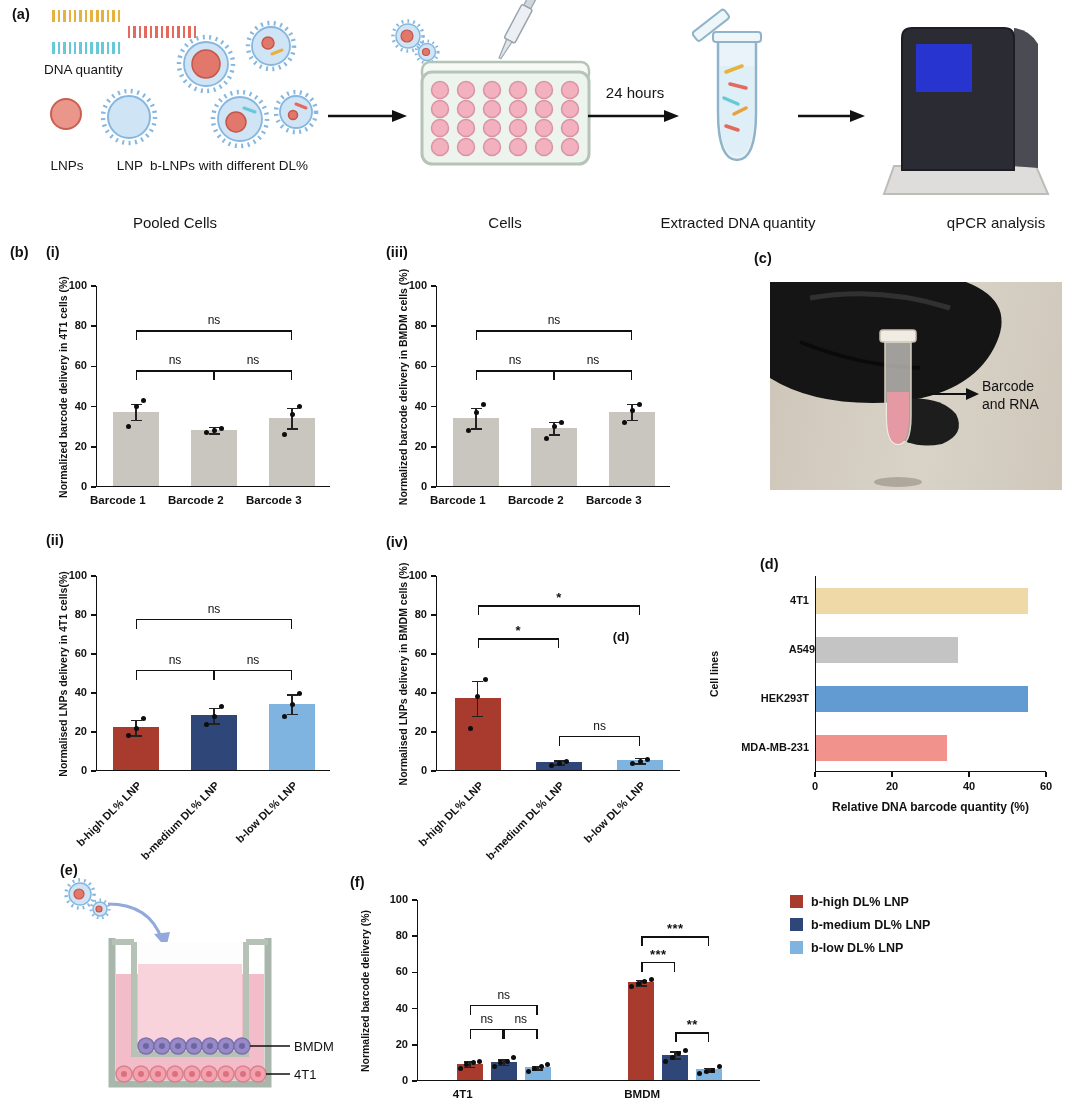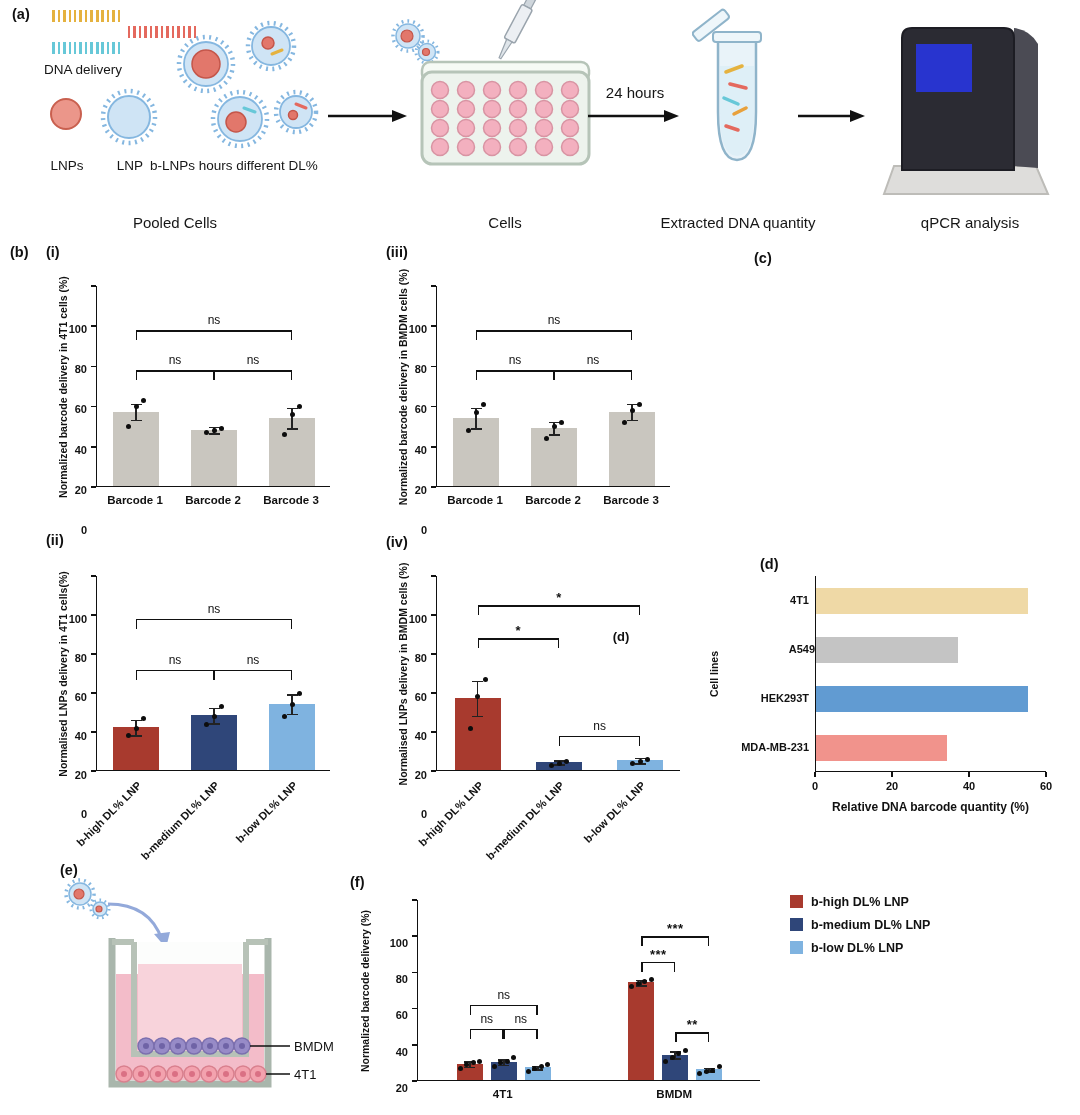--- a/index.html
+++ b/index.html
@@ -11,25 +11,25 @@
   .caption.lg{font-size:15px;}
   .caption.left{text-align:left;}
   .icon{position:absolute;}
   .barcode{position:absolute;width:70px;height:12px;}
   .bc-y{background:repeating-linear-gradient(90deg,#e5b23f 0 2.5px,rgba(0,0,0,0) 2.5px 5.5px);}
   .bc-r{background:repeating-linear-gradient(90deg,#e4695e 0 2.5px,rgba(0,0,0,0) 2.5px 5.5px);}
   .bc-c{background:repeating-linear-gradient(90deg,#67c8d8 0 2.5px,rgba(0,0,0,0) 2.5px 5.5px);}
   .drug{position:absolute;width:32px;height:32px;border-radius:50%;background:#eb968a;border:2px solid #c9604f;}
   .chart{position:absolute;}
   .plot{position:absolute;border-left:1.6px solid #111;border-bottom:1.6px solid #111;}
-  .ytick{position:absolute;font-size:11px;font-weight:700;text-align:right;color:#111;margin-top:44px;}
+  .ytick{position:absolute;font-size:11px;font-weight:700;text-align:right;color:#111;}
   .ytickmark{position:absolute;height:1.6px;background:#111;}
   .xtickmark{position:absolute;width:1.6px;height:5px;background:#111;}
   .xtick{position:absolute;font-size:11px;font-weight:700;text-align:center;}
-  .cat{position:absolute;font-size:11.5px;font-weight:700;text-align:center;}
+  .cat{position:absolute;font-size:11.5px;font-weight:700;text-align:left;}
   .catrot{position:absolute;font-size:11px;font-weight:700;text-align:right;
     transform:rotate(-45deg);transform-origin:100% 0;white-space:nowrap;}
   .hcat{position:absolute;font-size:11px;font-weight:700;text-align:right;}
   .ylab{position:absolute;font-size:10.5px;font-weight:700;transform:rotate(-90deg);
     display:flex;justify-content:center;align-items:center;white-space:nowrap;height:14px;}
   .xlab{position:absolute;font-size:12px;font-weight:700;text-align:center;}
   .bar{position:absolute;}
   .hbar{position:absolute;}
   .ebar{position:absolute;width:1.6px;background:#222;}
   .ecap{position:absolute;width:11px;height:1.6px;background:#222;}
@@ -50,21 +50,21 @@
 </head>
 <body>
 
 <div id="canvas">
 
   <div class="panel-label" style="left:12px;top:6px">(a)</div>
 
   <div class="barcode bc-y" style="left:52px;top:10px"></div>
   <div class="barcode bc-r" style="left:128px;top:26px"></div>
   <div class="barcode bc-c" style="left:52px;top:42px"></div>
-  <div class="caption left" style="left:44px;top:62px;width:120px">DNA delivery</div>
+  <div class="caption left" style="left:44px;top:62px;width:120px">DNA quantity</div>
 
   <div class="drug" style="left:50px;top:98px"></div>
   <div class="caption" style="left:37px;top:158px;width:60px">LNPs</div>
 
   <svg class="icon" style="left:98px;top:86px" width="62" height="62" viewBox="0 0 62 62">
     <circle cx="31" cy="31" r="21" fill="#cfe4f5" stroke="#85b7e0" stroke-width="2"></circle>
     <circle cx="31" cy="31" r="26" fill="none" stroke="#85b7e0" stroke-width="4.5" stroke-dasharray="2 4.5"></circle>
   </svg>
   <div class="caption" style="left:100px;top:158px;width:60px">LNP</div>
 
@@ -78,21 +78,21 @@
     <line x1="104" y1="38" x2="114" y2="34" stroke="#e5b23f" stroke-width="3" stroke-linecap="round"></line>
     <circle cx="72" cy="103" r="27" fill="none" stroke="#85b7e0" stroke-width="4.5" stroke-dasharray="2 4.5"></circle>
     <circle cx="72" cy="103" r="22" fill="#cfe4f5" stroke="#85b7e0" stroke-width="1.8"></circle>
     <circle cx="68" cy="106" r="10" fill="#e2776b" stroke="#c4564a" stroke-width="1.5"></circle>
     <line x1="76" y1="92" x2="87" y2="96" stroke="#67c8d8" stroke-width="3" stroke-linecap="round"></line>
     <circle cx="128" cy="96" r="20" fill="none" stroke="#85b7e0" stroke-width="4.5" stroke-dasharray="2 4.5"></circle>
     <circle cx="128" cy="96" r="16" fill="#cfe4f5" stroke="#85b7e0" stroke-width="1.8"></circle>
     <circle cx="125" cy="99" r="4.5" fill="#e2776b" stroke="#c4564a" stroke-width="1.5"></circle>
     <line x1="128" y1="88" x2="138" y2="92" stroke="#e4695e" stroke-width="3" stroke-linecap="round"></line>
   </svg>
-  <div class="caption left" style="left:150px;top:158px;width:210px">b-LNPs hours different DL%</div>
+  <div class="caption left" style="left:150px;top:158px;width:210px">b-LNPs with different DL%</div>
   <div class="caption lg" style="left:95px;top:214px;width:160px">Pooled Cells</div>
 
   <svg class="icon" style="left:328px;top:106px" width="80" height="20" viewBox="0 0 80 20">
     <line x1="0" y1="10" x2="64" y2="10" stroke="#111" stroke-width="2.5"></line>
     <polygon points="64,4 79,10 64,16" fill="#111"></polygon>
   </svg>
 
   <svg class="icon" style="left:388px;top:16px" width="55" height="55" viewBox="0 0 55 55">
     <circle cx="20" cy="20" r="15" fill="none" stroke="#85b7e0" stroke-width="3.5" stroke-dasharray="1.8 4"></circle>
     <circle cx="20" cy="20" r="12" fill="#cfe4f5" stroke="#85b7e0" stroke-width="1.5"></circle>
@@ -168,21 +168,21 @@
     <line x1="0" y1="10" x2="52" y2="10" stroke="#111" stroke-width="2.5"></line>
     <polygon points="52,4 67,10 52,16" fill="#111"></polygon>
   </svg>
 
   <svg class="icon" style="left:878px;top:16px" width="180" height="186" viewBox="0 0 180 186">
     <polygon points="16,150 158,150 170,178 6,178" fill="#dedddb" stroke="#bdbcb8" stroke-width="2"></polygon>
     <path d="M136,12 q16,2 24,16 v124 l-24,-2 z" fill="#4b4b54"></path>
     <path d="M24,22 q0,-10 10,-10 h92 q10,0 10,10 v132 h-112 z" fill="#2b2b33" stroke="#1d1d24" stroke-width="2"></path>
     <rect x="38" y="28" width="56" height="48" fill="#2834cf"></rect>
   </svg>
-  <div class="caption lg" style="left:890px;top:214px;width:160px">qPCR analysis</div>
+  <div class="caption lg" style="left:916px;top:214px;width:160px">qPCR analysis</div>
 
   <div class="panel-label" style="left:10px;top:244px">(b)</div>
   <div class="panel-label" style="left:46px;top:244px">(i)</div>
   <div class="panel-label" style="left:386px;top:244px">(iii)</div>
   <div class="panel-label" style="left:754px;top:250px">(c)</div>
   <div class="panel-label" style="left:46px;top:532px">(ii)</div>
   <div class="panel-label" style="left:386px;top:534px">(iv)</div>
   <div class="panel-label" style="left:760px;top:556px">(d)</div>
   <div class="panel-label" style="left:60px;top:862px">(e)</div>
   <div class="panel-label" style="left:350px;top:874px">(f)</div>
@@ -507,20 +507,37 @@
       <div class="ytickmark" style="left: 60px; top: 93.6px; width: 5px;"></div>
       <div class="ytick" style="left: 0px; top: 51.2px; width: 56px;">80</div>
       <div class="ytickmark" style="left: 60px; top: 57.4px; width: 5px;"></div>
       <div class="ytick" style="left: 0px; top: 15px; width: 56px;">100</div>
       <div class="ytickmark" style="left: 60px; top: 21.2px; width: 5px;"></div>
       <div class="ylab" style="left: -78.5px; top: 105.5px; width: 181px;">Normalized barcode delivery (%)</div>
       <div class="cat" style="left: 100.75px; top: 210px; width: 100px;">4T1</div>
       <div class="cat" style="left: 272.25px; top: 210px; width: 100px;">BMDM</div>
     </div>
 
+  <div class="photo" style="left:770px;top:282px;width:292px;height:208px">
+    <svg width="292" height="208" viewBox="0 0 292 208">
+      <path d="M0,0 H196 Q248,20 224,66 Q200,112 128,120 Q48,126 0,96 Z" fill="#151515"></path>
+      <path d="M128,118 Q168,112 186,132 Q196,152 172,162 Q140,168 122,150 Q112,130 128,118" fill="#1d1d1d"></path>
+      <path d="M40,16 Q110,4 180,26" stroke="#383838" stroke-width="5" fill="none" opacity="0.8"></path>
+      <path d="M30,60 Q90,84 150,86" stroke="#000" stroke-width="4" fill="none" opacity="0.5"></path>
+      <g transform="translate(108,48)">
+        <ellipse cx="20" cy="152" rx="24" ry="5" fill="rgba(80,70,58,0.3)"></ellipse>
+        <rect x="2" y="0" width="36" height="12" rx="3" fill="#f1ece3" stroke="#c6bfae" stroke-width="1.5"></rect>
+        <path d="M7,12 h26 v74 q0,30 -13,30 q-13,0 -13,-30 z" fill="rgba(253,251,247,0.6)" stroke="#d6cfbf" stroke-width="1.5"></path>
+        <path d="M9,62 h22 v24 q0,28 -11,28 q-11,0 -11,-28 z" fill="#e59aa3"></path>
+      </g>
+      <line x1="152" y1="112" x2="196" y2="112" stroke="#111" stroke-width="2.2"></line>
+      <polygon points="196,106 209,112 196,118" fill="#111"></polygon>
+    </svg>
+    <div class="photo-annotation" style="left:212px;top:96px;width:74px">Barcode and RNA</div>
+  </div>
 
   <svg class="icon" style="left:50px;top:878px" width="260" height="235" viewBox="0 0 260 235">
     <circle cx="30" cy="16" r="14" fill="none" stroke="#85b7e0" stroke-width="3.5" stroke-dasharray="1.8 4"></circle>
     <circle cx="30" cy="16" r="11" fill="#cfe4f5" stroke="#85b7e0" stroke-width="1.5"></circle>
     <circle cx="29" cy="16" r="5" fill="#e2776b" stroke="#c4564a" stroke-width="1.2"></circle>
     <circle cx="50" cy="31" r="9" fill="none" stroke="#85b7e0" stroke-width="3" stroke-dasharray="1.6 3.6"></circle>
     <circle cx="50" cy="31" r="7" fill="#cfe4f5" stroke="#85b7e0" stroke-width="1.5"></circle>
     <circle cx="49" cy="31" r="3" fill="#e2776b" stroke="#c4564a" stroke-width="1.2"></circle>
     <path d="M58,26 Q100,26 112,62" fill="none" stroke="#93a9da" stroke-width="3"></path>
     <polygon points="104,56 116,70 120,54" fill="#93a9da"></polygon>

